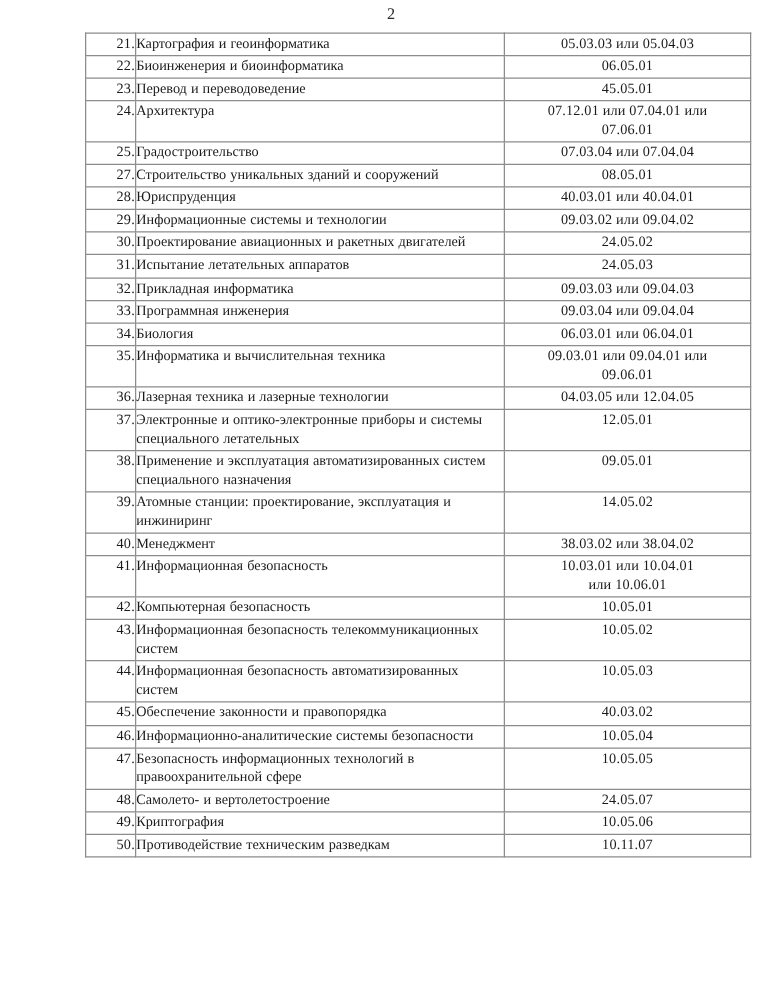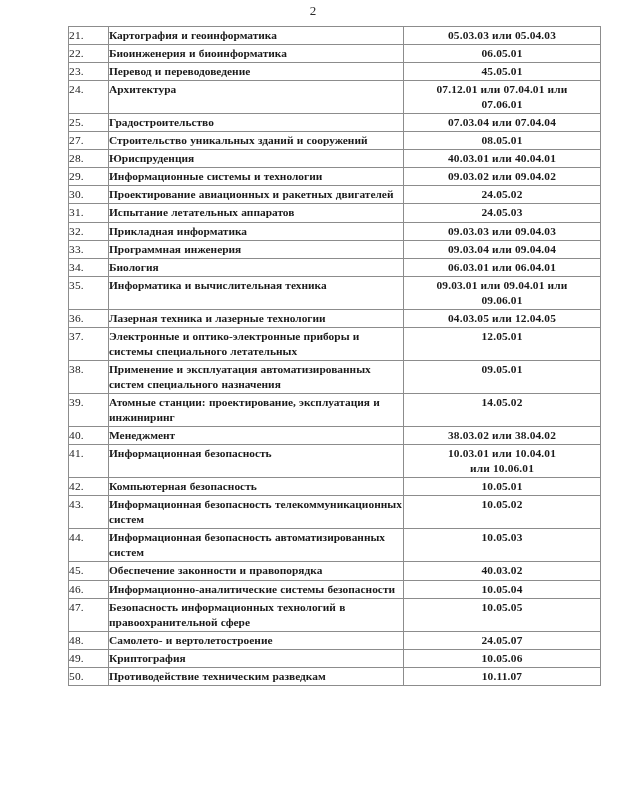--- a/index.html
+++ b/index.html
@@ -56,42 +56,40 @@
     vertical-align: top;
     color: #1c1c1c;
   }
 
   
   col.c-num  { width: 40px; }
   col.c-name { width: 295px; }
   col.c-code { width: 197px; }
 
   td.num {
-    text-align: left;
+    text-align: right;
     padding-right: 4px;
     padding-top: 1px;
     white-space: nowrap;
     letter-spacing: 0.2px;
   }
 
   td.name {
     text-align: left;
     padding-left: 6px;
     padding-right: 4px;
     word-spacing: 0.4px;
-    font-weight: bold;
   }
 
   td.code {
     text-align: center;
     padding-left: 3px;
     padding-right: 3px;
     vertical-align: middle;
     letter-spacing: 0.15px;
-    font-weight: bold;
   }
 
   .code-line { display: block; }
 
   
   .page {
     filter: contrast(1.02);
   }
 </style>
 </head>

